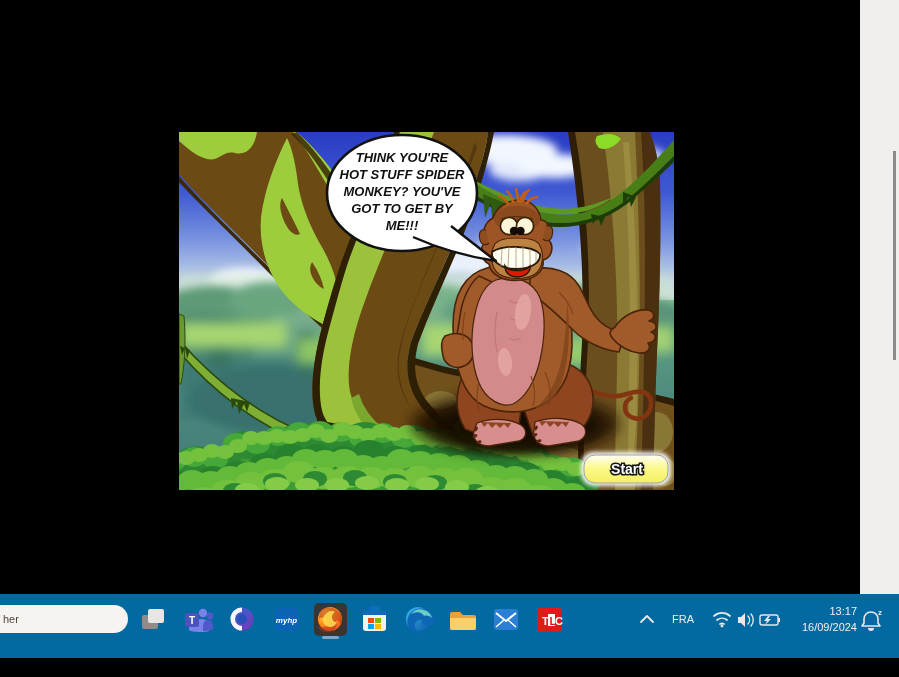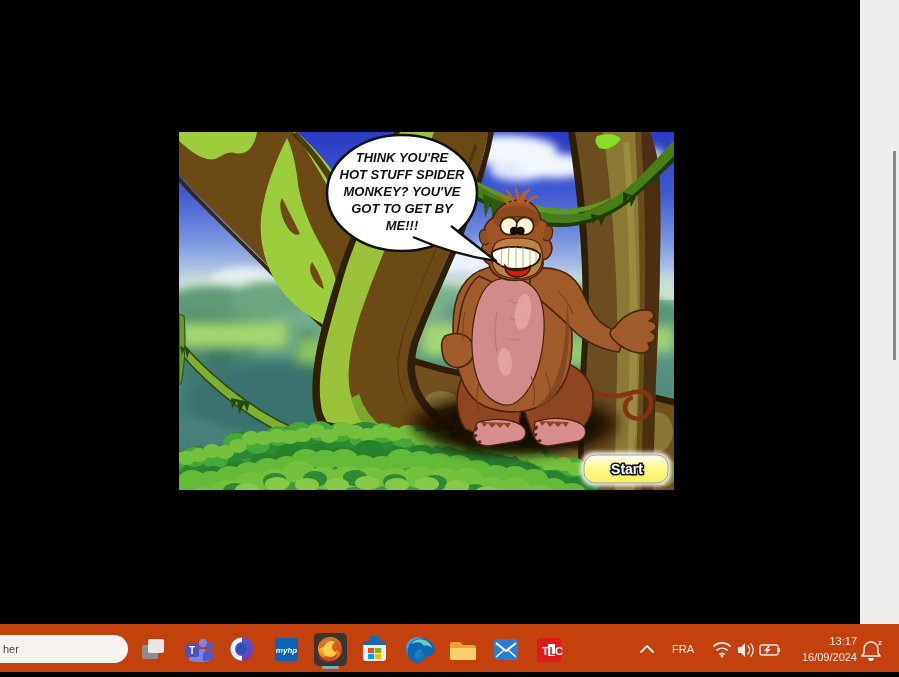--- a/index.html
+++ b/index.html
@@ -1,21 +1,21 @@
 <!DOCTYPE html>
 <html><head>
 <meta charset="utf-8">
 <style>
 html,body{margin:0;padding:0;background:#000;}
 body{width:899px;height:677px;position:relative;overflow:hidden;font-family:"Liberation Sans",sans-serif;}
 .abs{position:absolute;}
 #rightstrip{left:860px;top:0;width:39px;height:629px;background:#f0efed;}
 #scrollthumb{left:893px;top:151px;width:3px;height:209px;background:#8a8a8a;}
 #game{left:179px;top:132px;width:495px;height:358px;}
-#taskbar{left:0;top:624px;width:899px;height:48px;background:#c2410c;}
+#taskbar{left:0;top:594px;width:899px;height:64px;background:#0369a1;}
 </style>
 </head>
 <body>
 <div class="abs" id="rightstrip"></div>
 <div class="abs" id="scrollthumb"></div>
 <svg class="abs" id="game" viewBox="0 0 495 358" width="495" height="358">
 <defs>
 <linearGradient id="sky" x1="0" y1="0" x2="0" y2="1">
   <stop offset="0" stop-color="#2a3cc4"></stop>
   <stop offset="0.35" stop-color="#3f5ad2"></stop>

